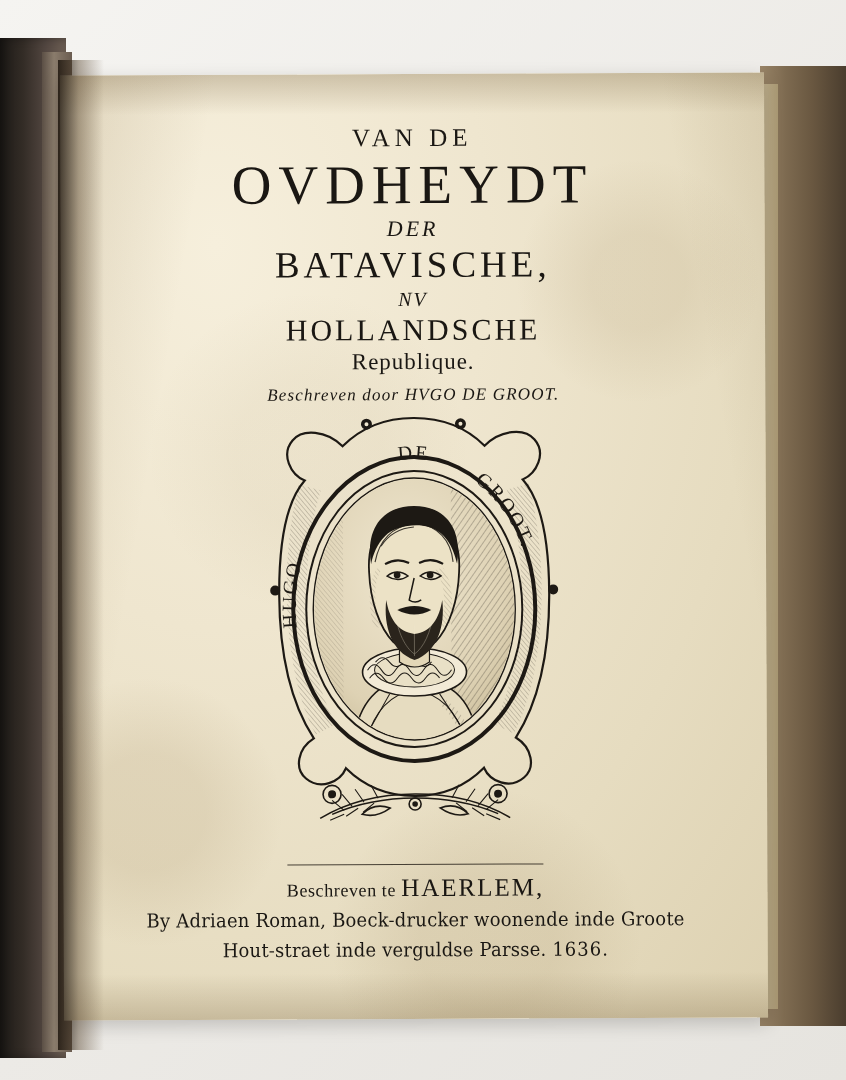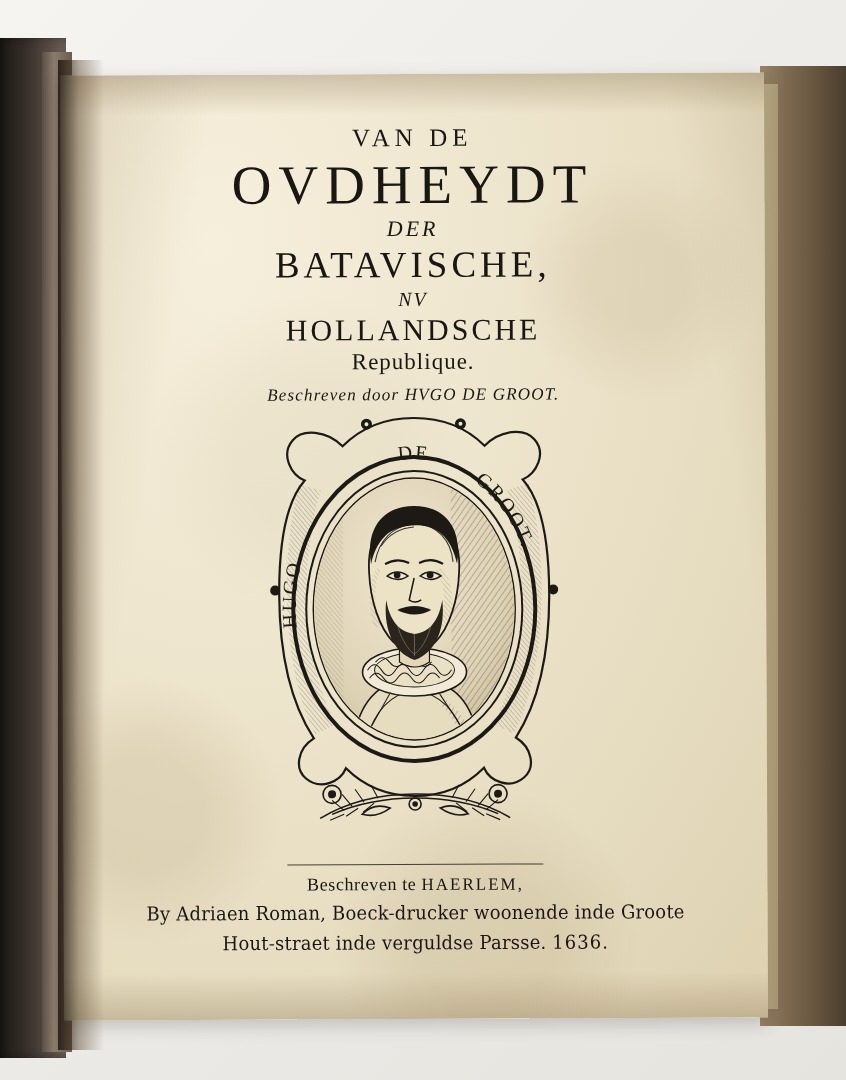--- a/index.html
+++ b/index.html
@@ -190,21 +190,21 @@
     margin: 0 auto 9px auto;
     opacity: .85;
   }
   .imprint-1 {
     font-size: 18px;
     letter-spacing: 0.6px;
     font-family: "Liberation Serif", serif;
   }
   .imprint-1 .caps {
     letter-spacing: 2px;
-    font-size: 17px;
+    font-size: 25px;
   }
   .imprint-goth {
     font-family: "DejaVu Serif", serif;
     font-size: 18px;
     line-height: 1.25;
     margin-top: 7px;
     letter-spacing: 0.2px;
     transform: scaleY(1.06);
   }
   .imprint-goth .year { letter-spacing: 1px; }

